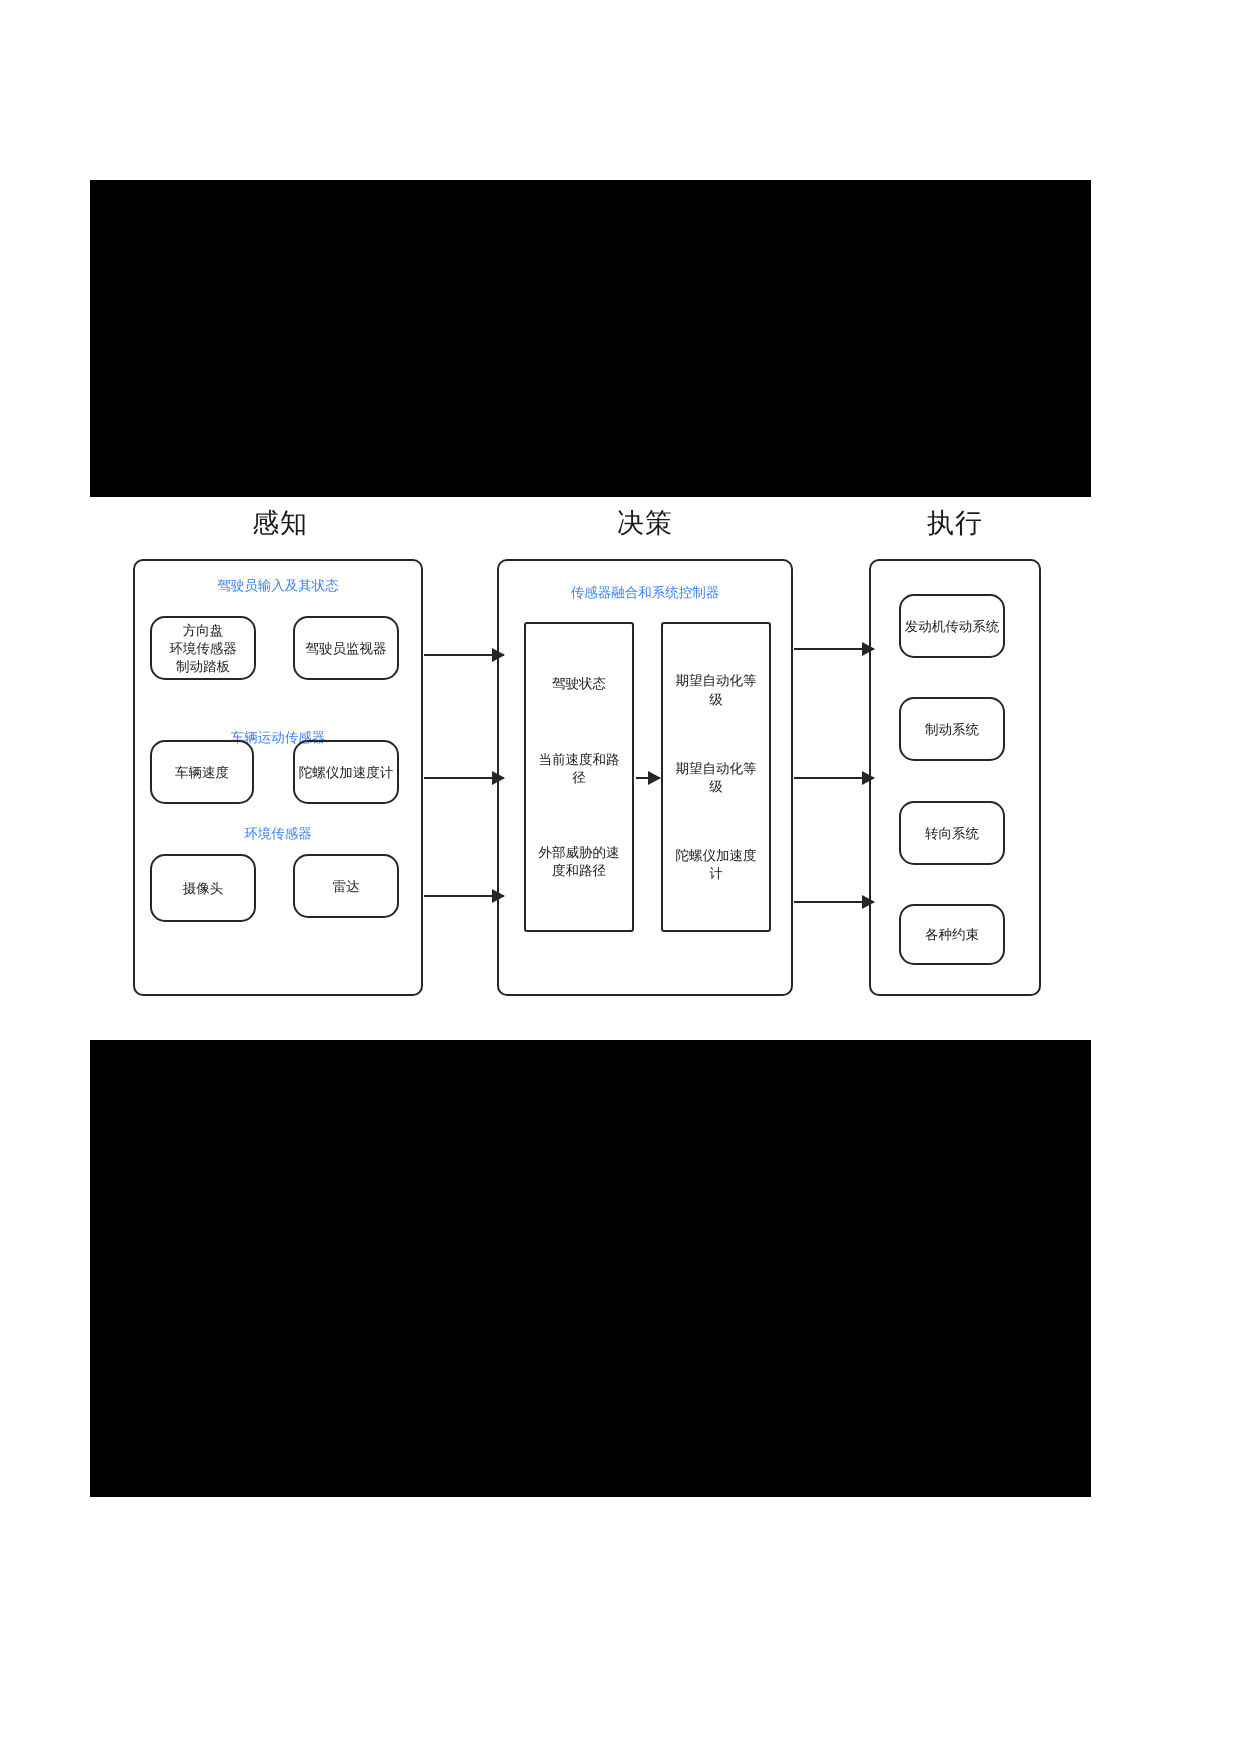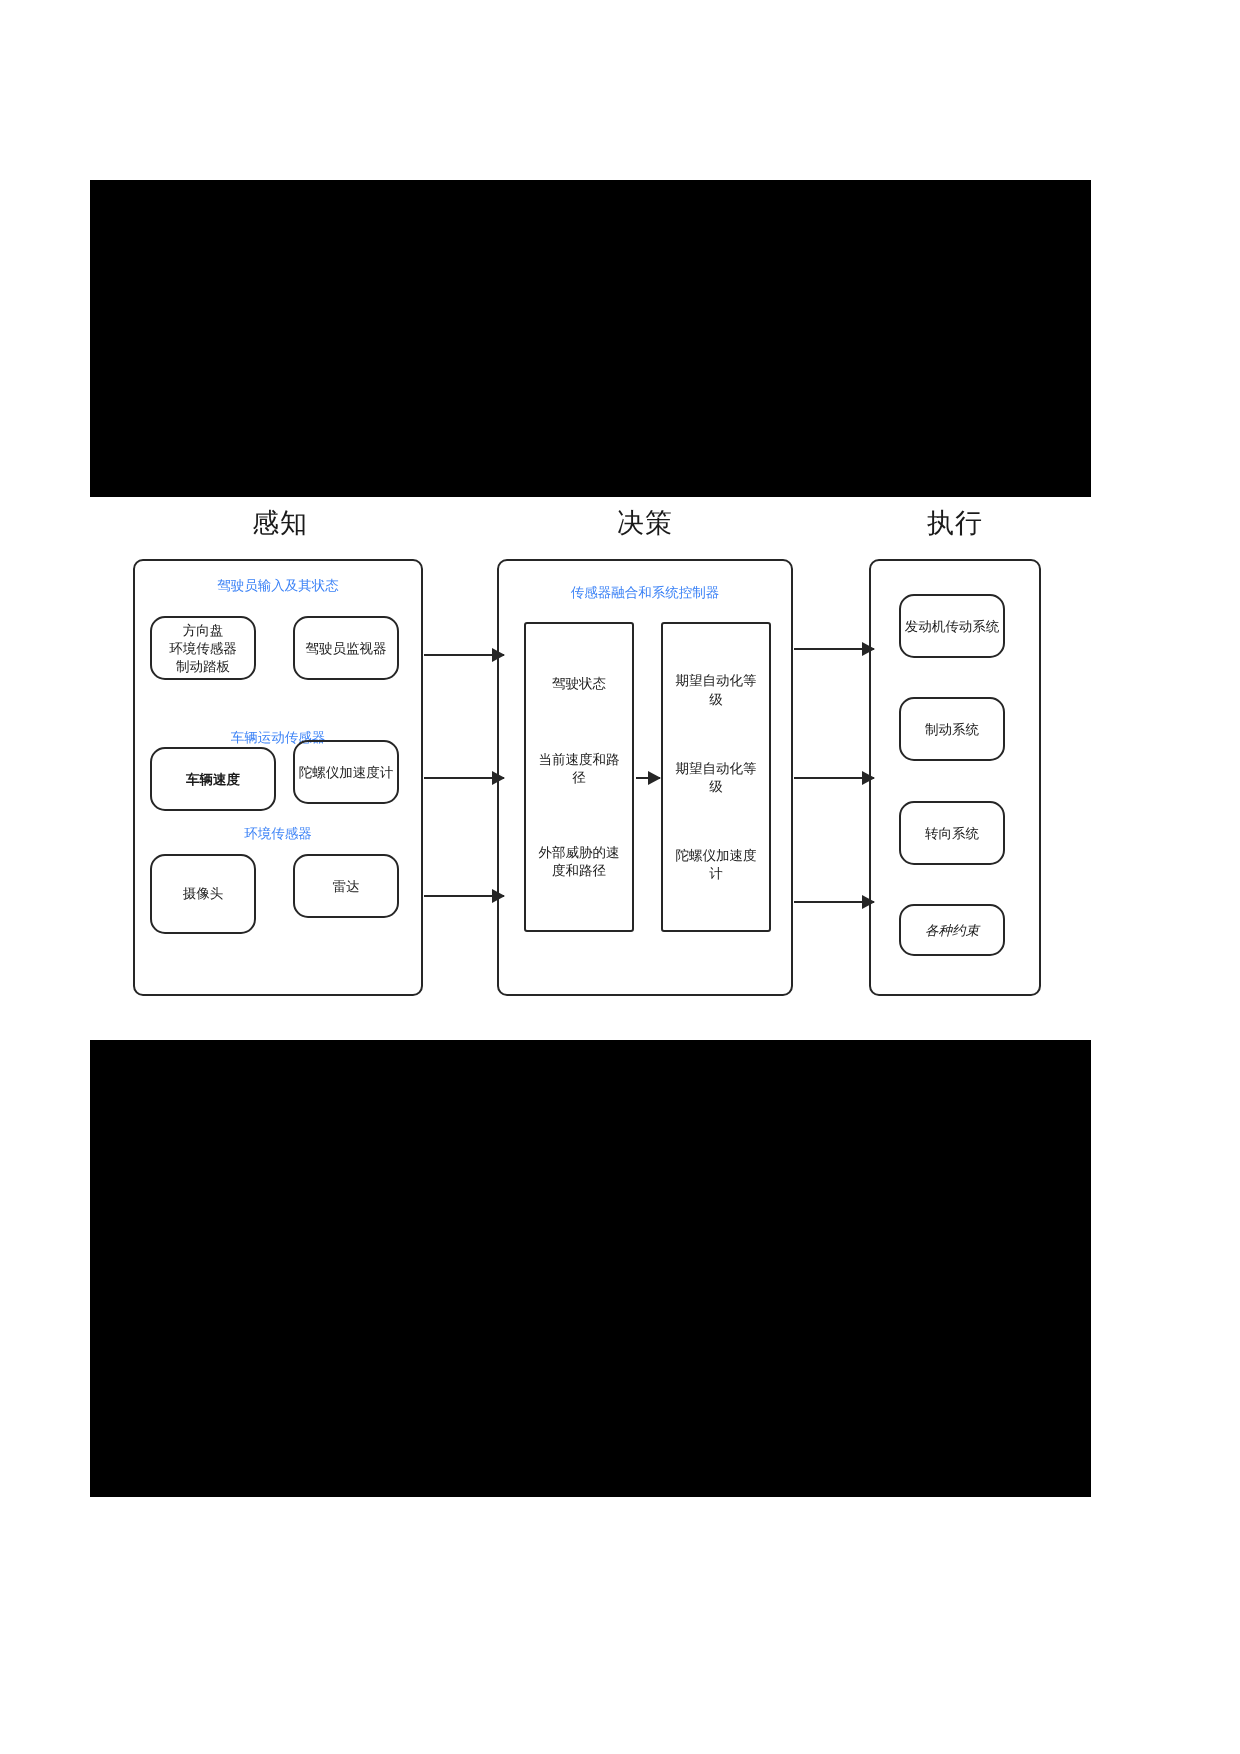--- a/index.html
+++ b/index.html
@@ -50,31 +50,31 @@
         <div>制动踏板</div>
       </div>
     </div>
 
     <div class="node" style="left:293px;top:119px;width:106px;height:64px;">
       <div>驾驶员监视器</div>
     </div>
 
     <div class="sec-label" style="left:143px;top:233px;width:270px;">车辆运动传感器</div>
 
-    <div class="node" style="left:150px;top:250px;width:126px;height:64px;font-weight:bold;">
+    <div class="node" style="left:150px;top:243px;width:104px;height:64px;">
       <div>车辆速度</div>
     </div>
 
     <div class="node" style="left:293px;top:243px;width:106px;height:64px;">
       <div>陀螺仪加速度计</div>
     </div>
 
     <div class="sec-label" style="left:143px;top:329px;width:270px;">环境传感器</div>
 
-    <div class="node" style="left:150px;top:357px;width:106px;height:80px;font-family:Liberation Serif, serif;">
+    <div class="node" style="left:150px;top:357px;width:106px;height:68px;">
       <div>摄像头</div>
     </div>
 
     <div class="node" style="left:293px;top:357px;width:106px;height:64px;">
       <div>雷达</div>
     </div>
 
     <div class="arrow" style="left:424px;top:157px;width:80px;"></div>
     <div class="arrow" style="left:424px;top:280px;width:80px;"></div>
     <div class="arrow" style="left:424px;top:398px;width:80px;"></div>
@@ -108,21 +108,21 @@
     </div>
 
     <div class="node" style="left:899px;top:200px;width:106px;height:64px;">
       <div>制动系统</div>
     </div>
 
     <div class="node" style="left:899px;top:304px;width:106px;height:64px;">
       <div>转向系统</div>
     </div>
 
-    <div class="node" style="left:899px;top:407px;width:106px;height:52px;font-style:italic;">
+    <div class="node" style="left:899px;top:407px;width:106px;height:61px;">
       <div>各种约束</div>
     </div>
 
   </div>
 
   <div class="redacted" id="redact-bottom"></div>
 
 </div>
 
 </body></html>

